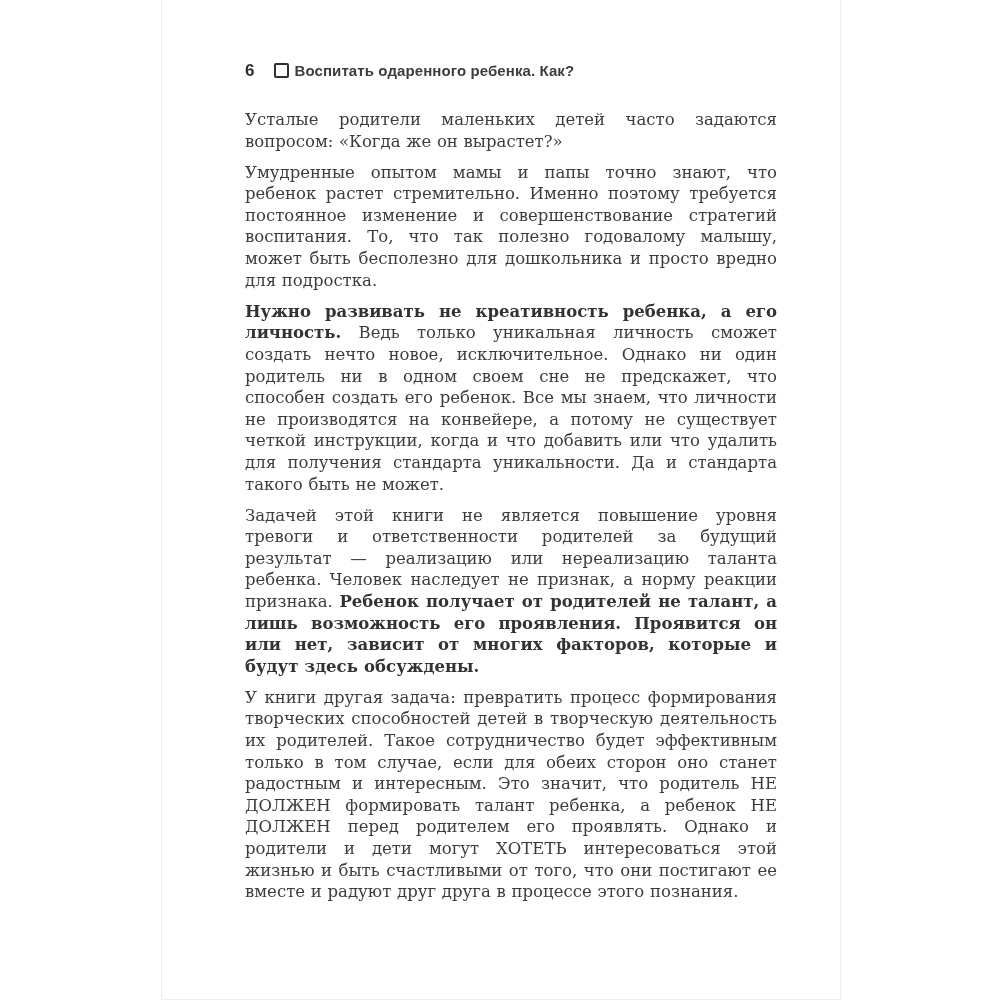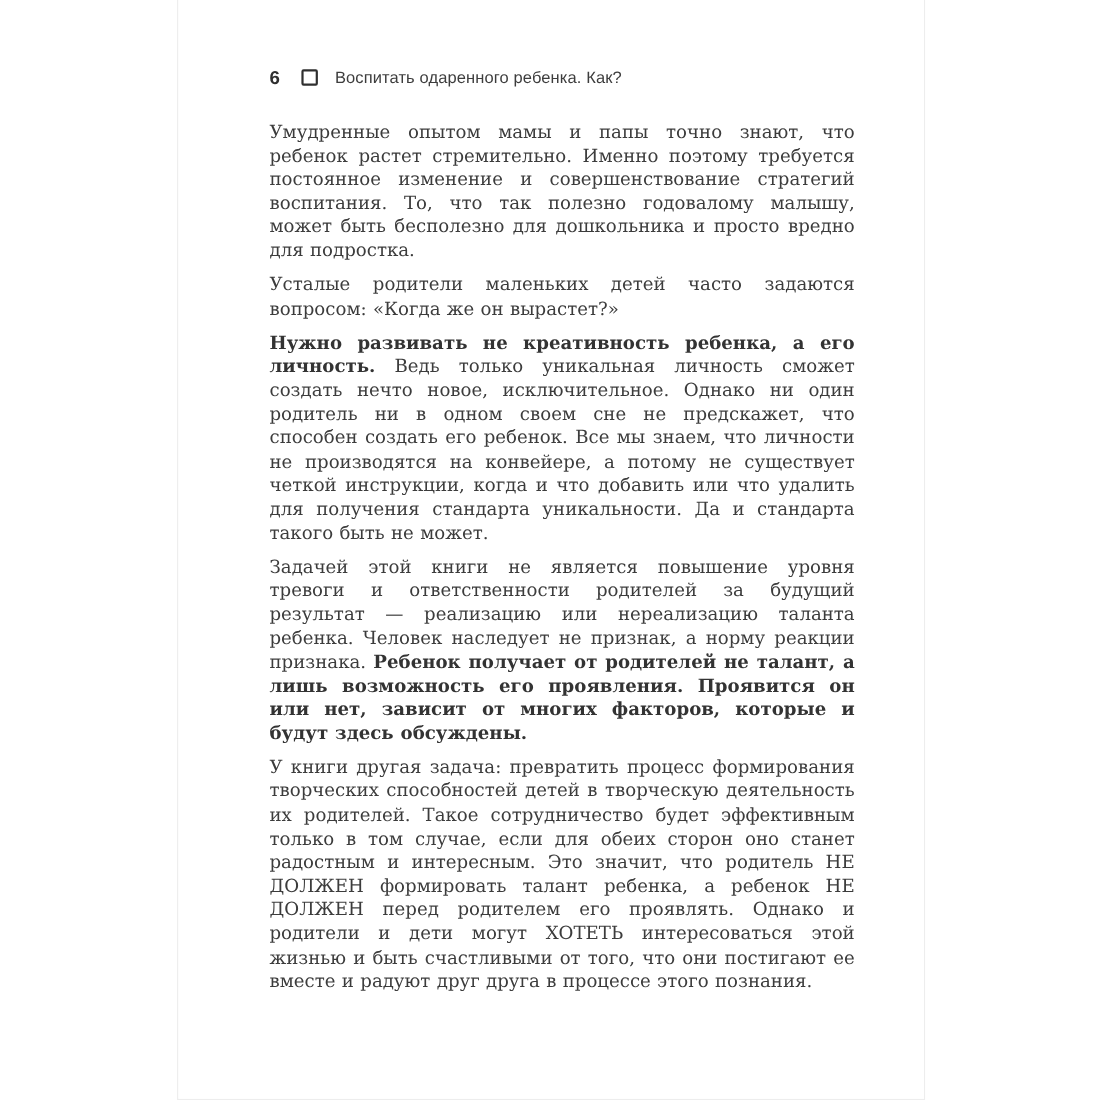--- a/index.html
+++ b/index.html
@@ -42,23 +42,23 @@
   }
   .sq-icon {
     width: 11px;
     height: 11px;
     border: 2.5px solid #2f2f2f;
     border-radius: 2px;
     margin-left: 20px;
     flex: 0 0 auto;
   }
   .running-title {
-    margin-left: 15px;
+    margin-left: 5px;
     font-size: 15px;
-    font-weight: 400;
+    font-weight: 700;
     letter-spacing: 0.1px;
     white-space: nowrap;
   }
   .body-paragraphs p {
     font-family: "DejaVu Serif", "Liberation Serif", serif;
     font-size: 16.5px;
     line-height: 21.6px;
     text-align: justify;
     color: #3c3c3c;
     margin: 0 0 9.5px 0;
@@ -73,22 +73,22 @@
   <div class="sheet">
     <div class="content">
 
       <div class="header-row">
         <span class="page-num">6</span>
         <span class="sq-icon"></span>
         <span class="running-title">Воспитать одаренного ребенка. Как?</span>
       </div>
 
       <div class="body-paragraphs">
+          <p><span>Усталые родители маленьких детей часто задаются вопросом: «Когда же он вырастет?»</span></p>
           <p><span>Умудренные опытом мамы и папы точно знают, что ребенок растет стремительно. Именно поэтому требуется постоянное изменение и совершенствование стратегий воспитания. То, что так полезно годовалому малышу, может быть бесполезно для дошкольника и просто вредно для подростка.</span></p>
-          <p><span>Усталые родители маленьких детей часто задаются вопросом: «Когда же он вырастет?»</span></p>
           <p><b>Нужно развивать не креативность ребенка, а его личность.</b><span> Ведь только уникальная личность сможет создать нечто новое, исключительное. Однако ни один родитель ни в одном своем сне не предскажет, что способен создать его ребенок. Все мы знаем, что личности не производятся на конвейере, а потому не существует четкой инструкции, когда и что добавить или что удалить для получения стандарта уникальности. Да и стандарта такого быть не может.</span></p>
           <p><span>Задачей этой книги не является повышение уровня тревоги и ответственности родителей за будущий результат — реализацию или нереализацию таланта ребенка. Человек наследует не признак, а норму реакции признака. </span><b>Ребенок получает от родителей не талант, а лишь возможность его проявления. Проявится он или нет, зависит от многих факторов, которые и будут здесь обсуждены.</b></p>
           <p><span>У книги другая задача: превратить процесс формирования творческих способностей детей в творческую деятельность их родителей. Такое сотрудничество будет эффективным только в том случае, если для обеих сторон оно станет радостным и интересным. Это значит, что родитель НЕ ДОЛЖЕН формировать талант ребенка, а ребенок НЕ ДОЛЖЕН перед родителем его проявлять. Однако и родители и дети могут ХОТЕТЬ интересоваться этой жизнью и быть счастливыми от того, что они постигают ее вместе и радуют друг друга в процессе этого познания.</span></p>
         </div>
 
     </div>
   </div>
 </div>
 
 </body></html>

